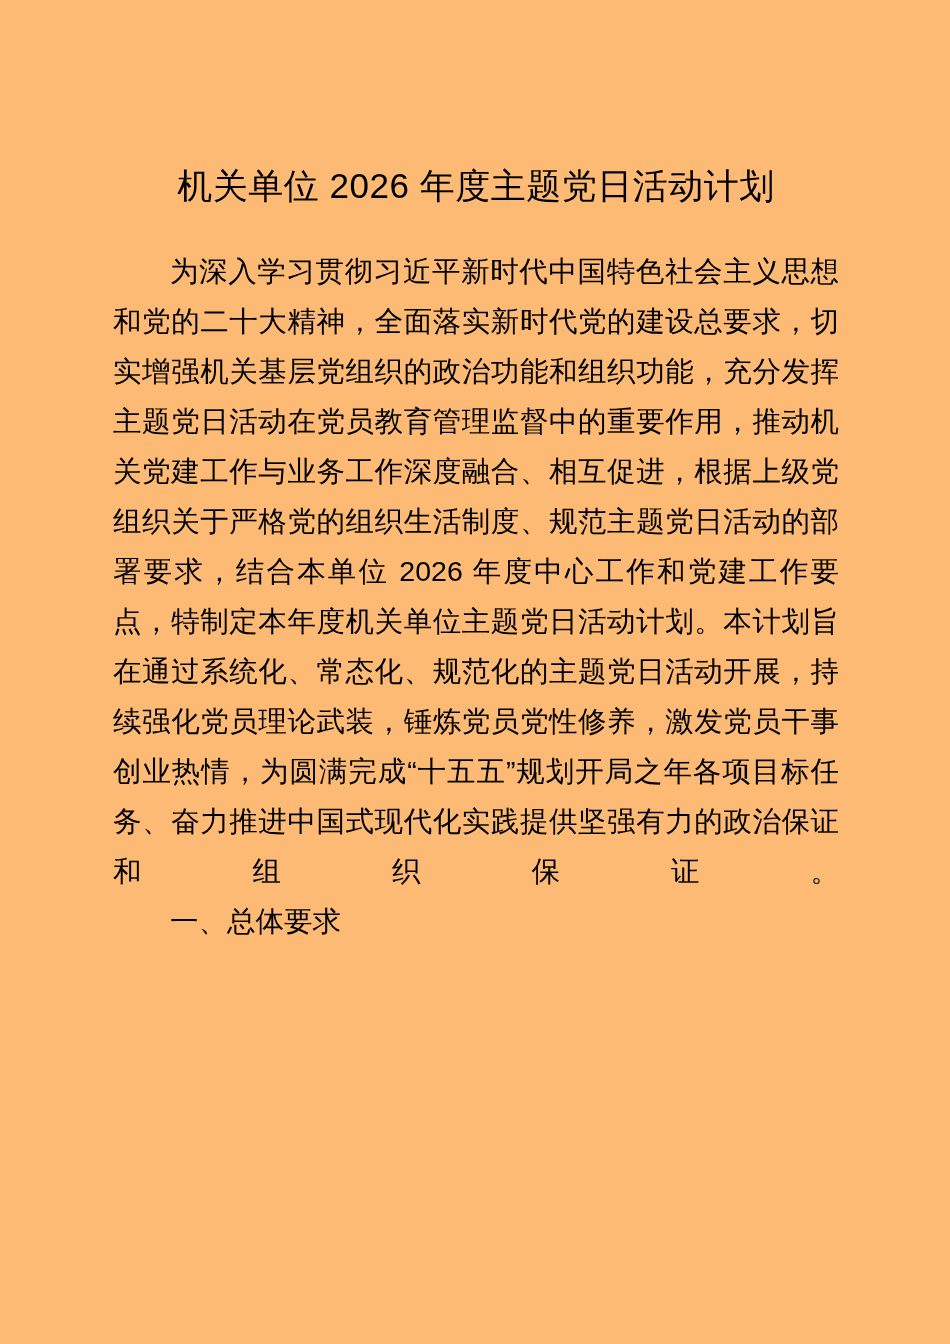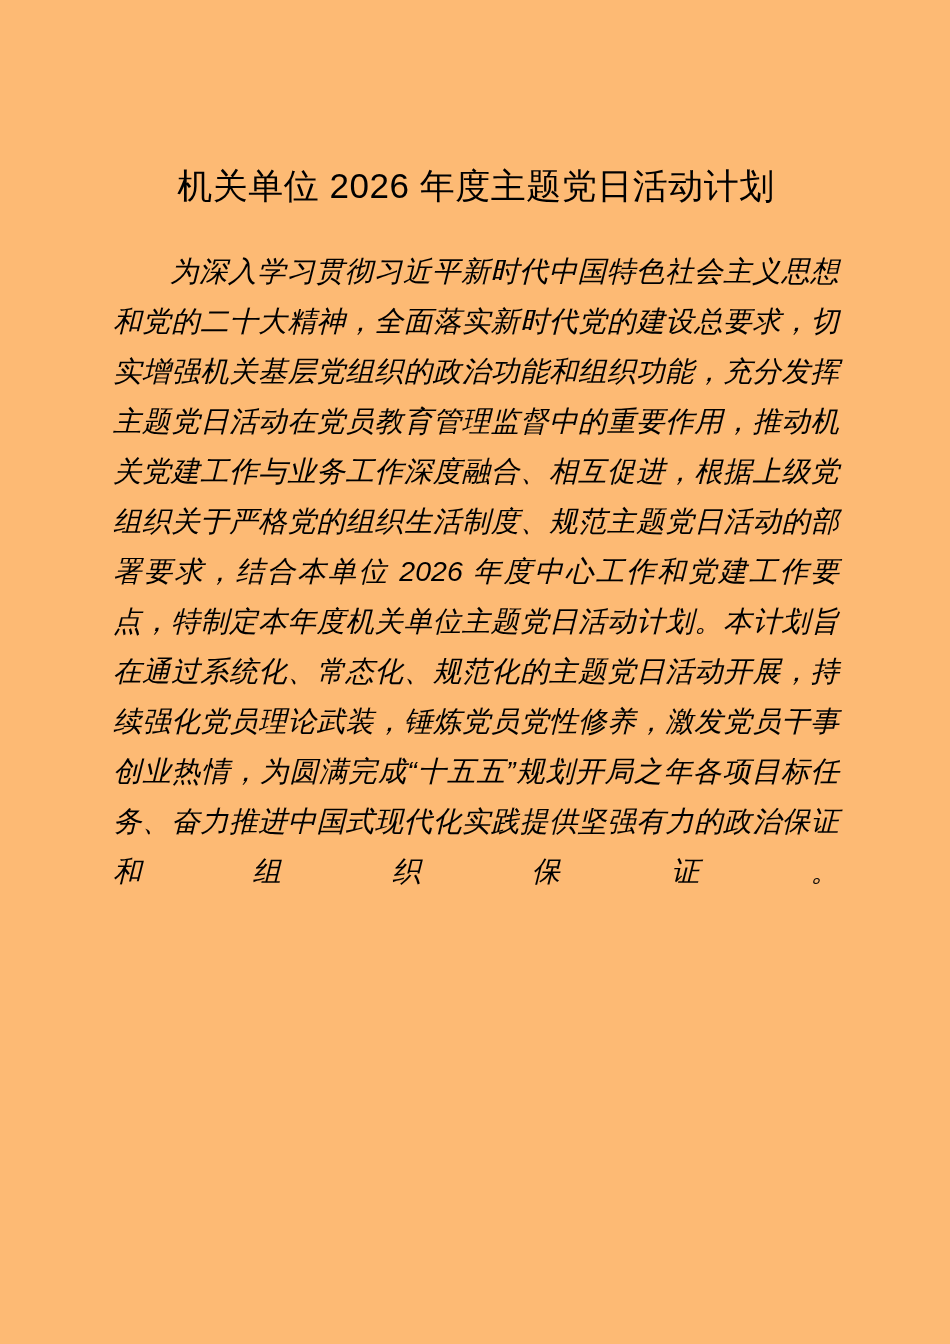--- a/index.html
+++ b/index.html
@@ -58,29 +58,29 @@
     font-size: 28.5px;
     line-height: 50px;
     font-weight: 400;
     margin: 0;
     text-indent: 2em;
     text-align: left;
   }
 
   .para.tail {
     text-align-last: justify;
-    font-style: italic;
   }
 </style>
 </head>
 <body>
 
 <div class="page">
   <div class="doc-body">
 
     <h1 class="doc-title">机关单位 2026 年度主题党日活动计划</h1>
 
     <p class="para tail">为深入学习贯彻习近平新时代中国特色社会主义思想和党的二十大精神，全面落实新时代党的建设总要求，切实增强机关基层党组织的政治功能和组织功能，充分发挥主题党日活动在党员教育管理监督中的重要作用，推动机关党建工作与业务工作深度融合、相互促进，根据上级党组织关于严格党的组织生活制度、规范主题党日活动的部署要求，结合本单位 2026 年度中心工作和党建工作要点，特制定本年度机关单位主题党日活动计划。本计划旨在通过系统化、常态化、规范化的主题党日活动开展，持续强化党员理论武装，锤炼党员党性修养，激发党员干事创业热情，为圆满完成“十五五”规划开局之年各项目标任务、奋力推进中国式现代化实践提供坚强有力的政治保证和组织保证。</p>
 
+    <p class="heading">一、总体要求</p>
 
 
   </div>
 </div>
 
 </body></html>

